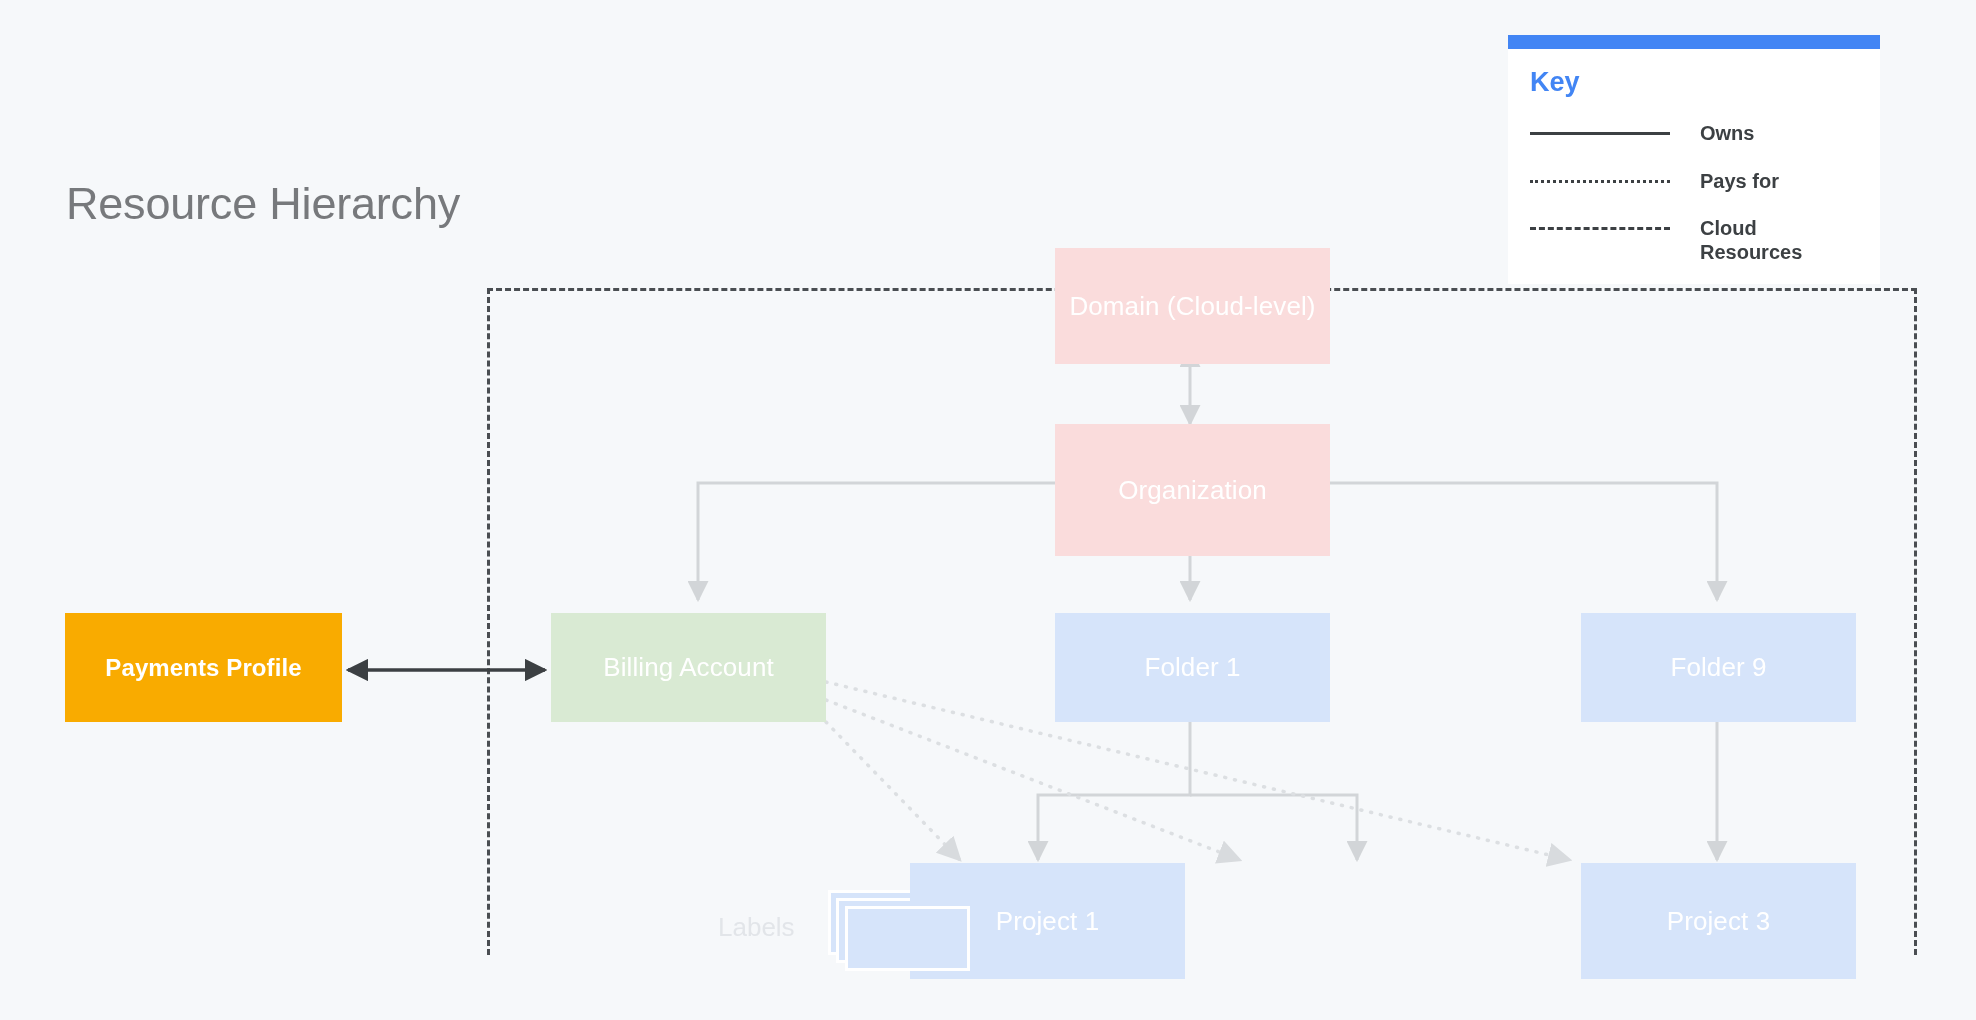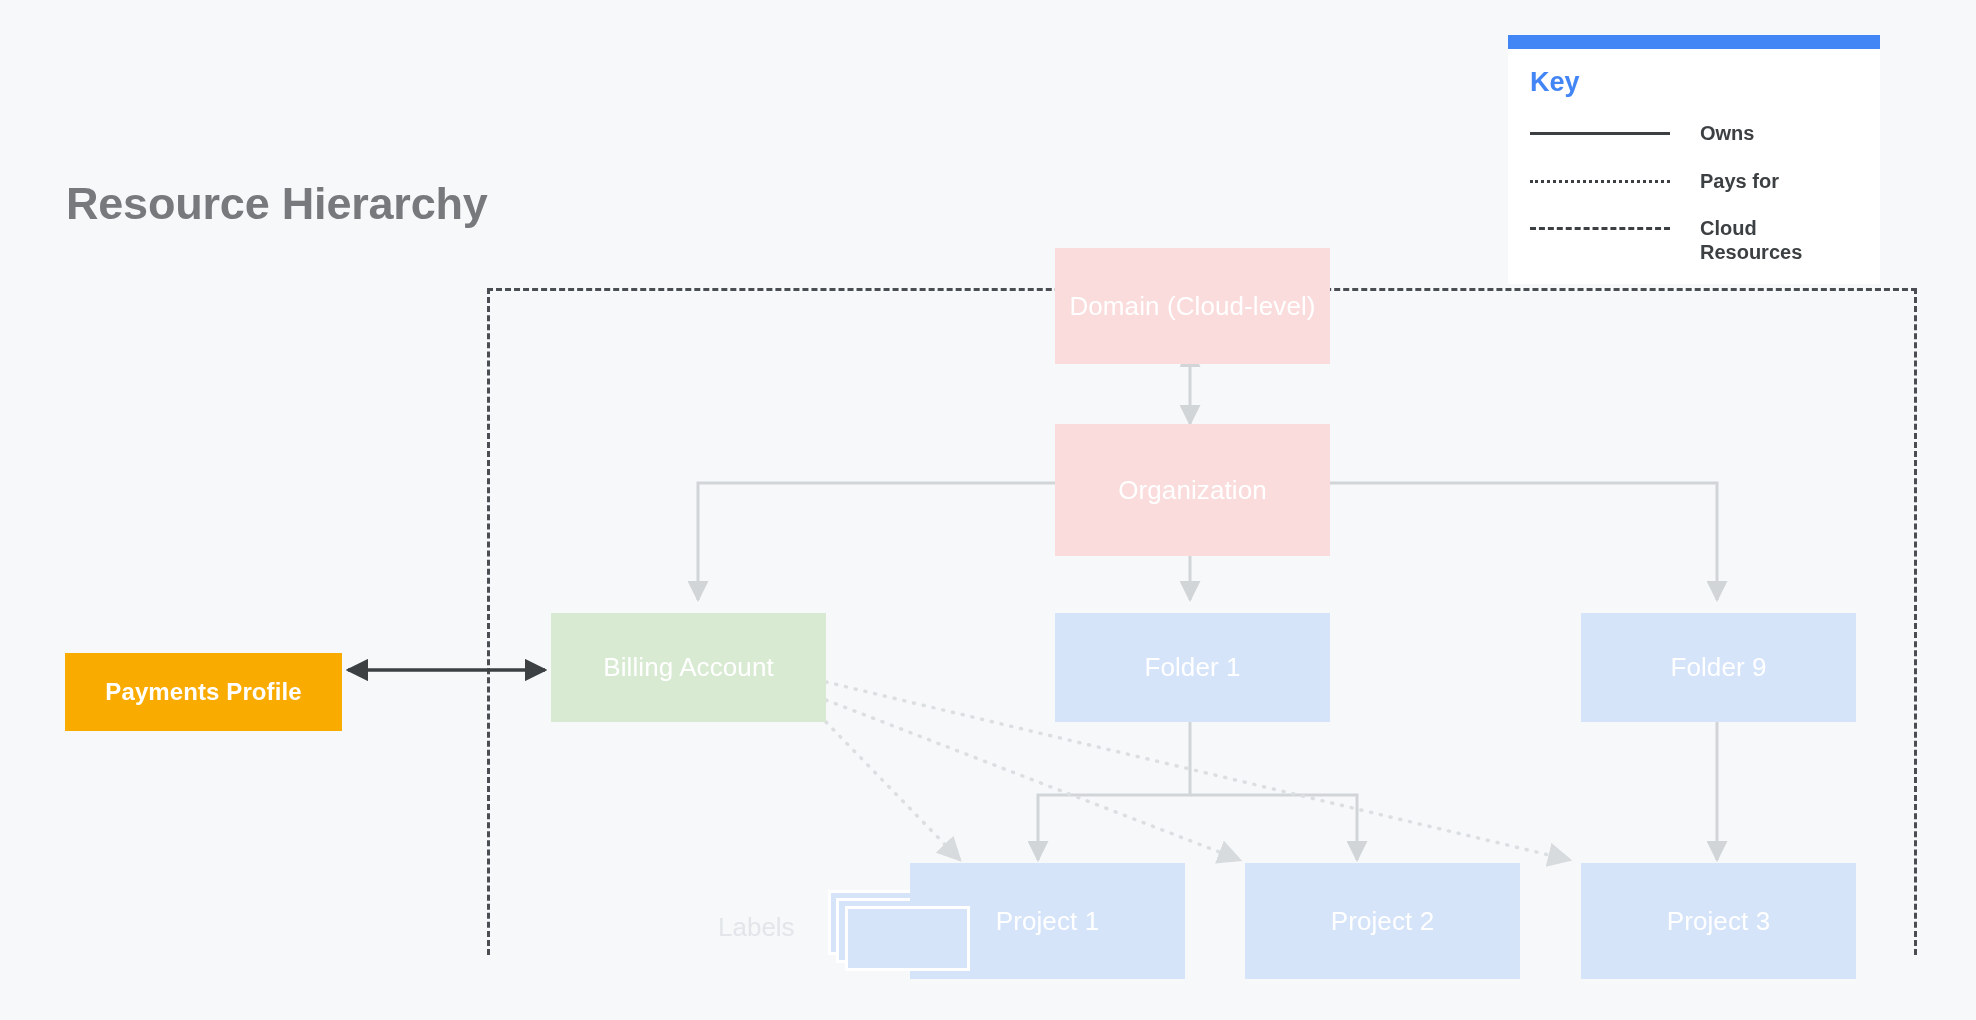--- a/index.html
+++ b/index.html
@@ -28,21 +28,21 @@
     width: 1976px;
     height: 1020px;
     pointer-events: none;
   }
   
   #page-title {
     position: absolute;
     left: 66px;
     top: 178px;
     font-size: 45px;
-    font-weight: 700;
+    font-weight: 400;
     color: #77797c;
     letter-spacing: -0.2px;
     white-space: nowrap;
   }
   
   .node {
     position: absolute;
     display: flex;
     align-items: center;
     justify-content: center;
@@ -192,21 +192,21 @@
   </div>
 
   <div class="node pink" style="left:1055px; top:424px; width:275px; height:132px;">
     <span>Organization</span>
   </div>
 
   <div class="node green" style="left:551px; top:613px; width:275px; height:109px;">
     <span>Billing Account</span>
   </div>
 
-  <div class="node amber" style="left:65px; top:613px; width:277px; height:78px;margin-top:40px;">
+  <div class="node amber" style="left:65px; top:613px; width:277px; height:109px;">
     <span>Payments Profile</span>
   </div>
 
   <div class="node blue" style="left:1055px; top:613px; width:275px; height:109px;">
     <span>Folder 1</span>
   </div>
 
   <div class="node blue" style="left:1581px; top:613px; width:275px; height:109px;">
     <span>Folder 9</span>
   </div>
@@ -215,23 +215,20 @@
   <div class="label-card" style="left:836px; top:898px; width:125px; height:65px;"></div>
 
   <div class="node blue" style="left:910px; top:863px; width:275px; height:116px;justify-content:center;">
     <span>Project 1</span>
   </div>
 
   <div class="label-card" style="left:845px; top:906px; width:125px; height:65px;"></div>
 
   <div id="labels-text">Labels</div>
 
-  <div class="node blue" style="left:1245px; top:863px; width:275px; height:116px;">
-    <span>Project 2</span>
-  </div>
 
   <div class="node blue" style="left:1581px; top:863px; width:275px; height:116px;">
     <span>Project 3</span>
   </div>
 
   <div id="legend">
     <div id="legend-topbar"></div>
     <div id="legend-body">
       <div id="legend-title">Key</div>
 

